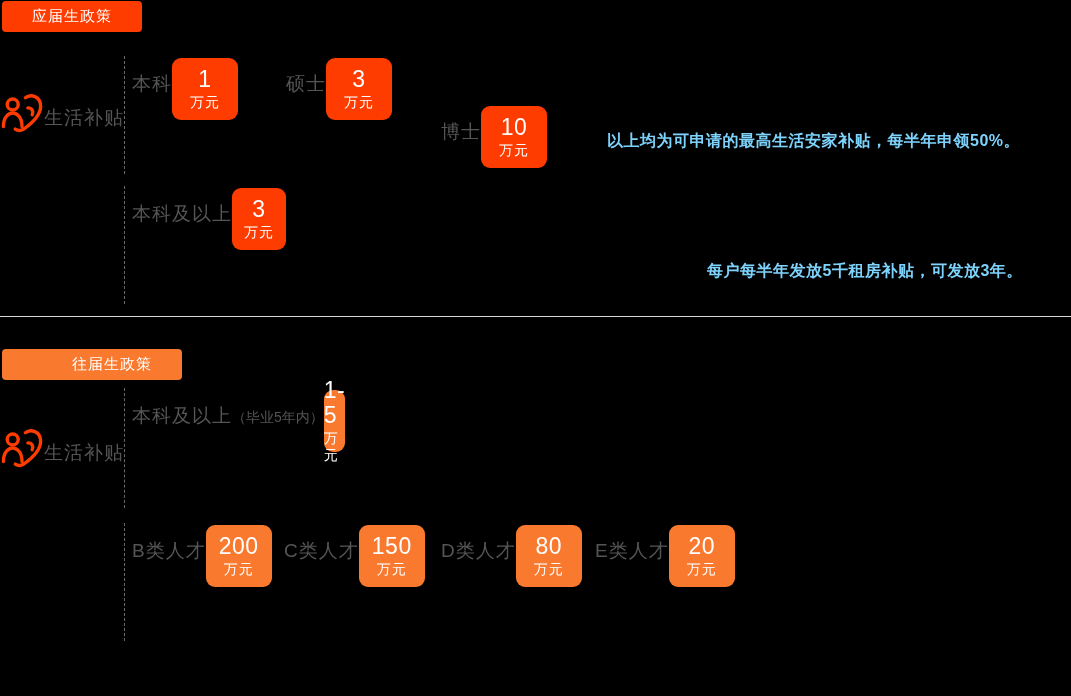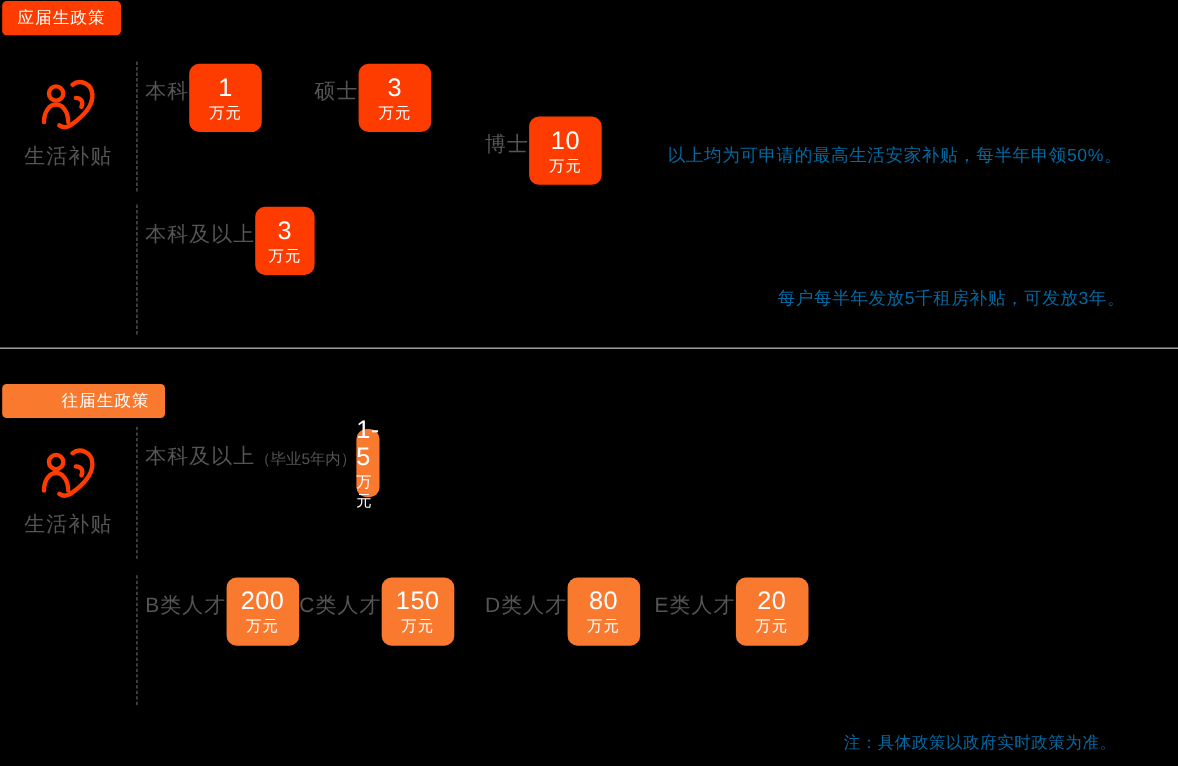--- a/index.html
+++ b/index.html
@@ -9,41 +9,41 @@
     font-family:"Liberation Sans","DejaVu Sans",sans-serif;
     overflow:hidden;
     position:relative;
   }
   .page{position:relative;width:1071px;height:696px;}
 
   
   .badge{
     position:absolute;
     display:flex;align-items:center;justify-content:center;
-    width:108px;height:31px;
+    width:140px;height:31px;
     border-radius:4px;
     color:#fff;
     font-size:15px;
     letter-spacing:1px;
     font-weight:400;
   }
   .badge-1{left:2px;top:1px;background:#FF3C00;}
   .badge-2{left:2px;top:349px;background:#F9792F;padding-left:40px;}
 
   
   .row{position:absolute;left:0;width:1071px;}
   .row-1{top:48px;height:130px;}
   .row-2{top:178px;height:130px;}
   .row-3{top:380px;height:135px;}
   .row-4{top:515px;height:130px;}
 
   
   .cat{
     position:absolute;left:0;top:0;width:124px;height:100%;
-    display:flex;flex-direction:column;align-items:center;justify-content:center;
+    display:flex;flex-direction:row;align-items:center;justify-content:center;
   }
   .cat-icon{width:52px;height:48px;display:block;}
   .cat-label{
     margin-top:10px;
     color:#555555;
     font-size:19px;
     letter-spacing:1px;
     white-space:nowrap;
   }
 
@@ -84,23 +84,23 @@
     color:#fff;
   }
   .card .num{font-size:23px;line-height:25px;font-weight:400;letter-spacing:0.5px;}
   .card .unit{font-size:14px;line-height:17px;margin-top:2px;letter-spacing:1px;}
   .c-hot{background:#FF3C00;}
   .c-soft{background:#F9792F;}
 
   
   .note{
     position:absolute;
-    color:#0369a1;
+    color:#7dd3fc;
     font-size:16px;
-    font-weight:normal;
+    font-weight:bold;
     letter-spacing:0.5px;
     white-space:nowrap;
   }
   .note-1{left:607px;top:131px;}
   .note-2{left:707px;top:261px;}
   .note-foot{left:767px;top:666px;font-size:15px;}
 
   
   .hsep{
     position:absolute;left:0;top:316px;width:1071px;height:1px;
@@ -194,21 +194,21 @@
   <div class="row row-4">
 
     <div class="item" style="left:132px;">
       <div class="item-title">B类人才</div>
       <div class="card c-soft">
         <div class="num">200</div>
         <div class="unit">万元</div>
       </div>
     </div>
 
-    <div class="item" style="left:272px;">
+    <div class="item" style="left:284px;">
       <div class="item-title">C类人才</div>
       <div class="card c-soft">
         <div class="num">150</div>
         <div class="unit">万元</div>
       </div>
     </div>
 
     <div class="item" style="left:441px;">
       <div class="item-title">D类人才</div>
       <div class="card c-soft">
@@ -220,14 +220,13 @@
     <div class="item" style="left:595px;">
       <div class="item-title">E类人才</div>
       <div class="card c-soft">
         <div class="num">20</div>
         <div class="unit">万元</div>
       </div>
     </div>
   </div>
   <div class="vdiv vdiv-4"></div>
 
-  <div class="note note-foot">注：具体政策以政府实时政策为准。</div>
 </div>
 
 </body></html>

